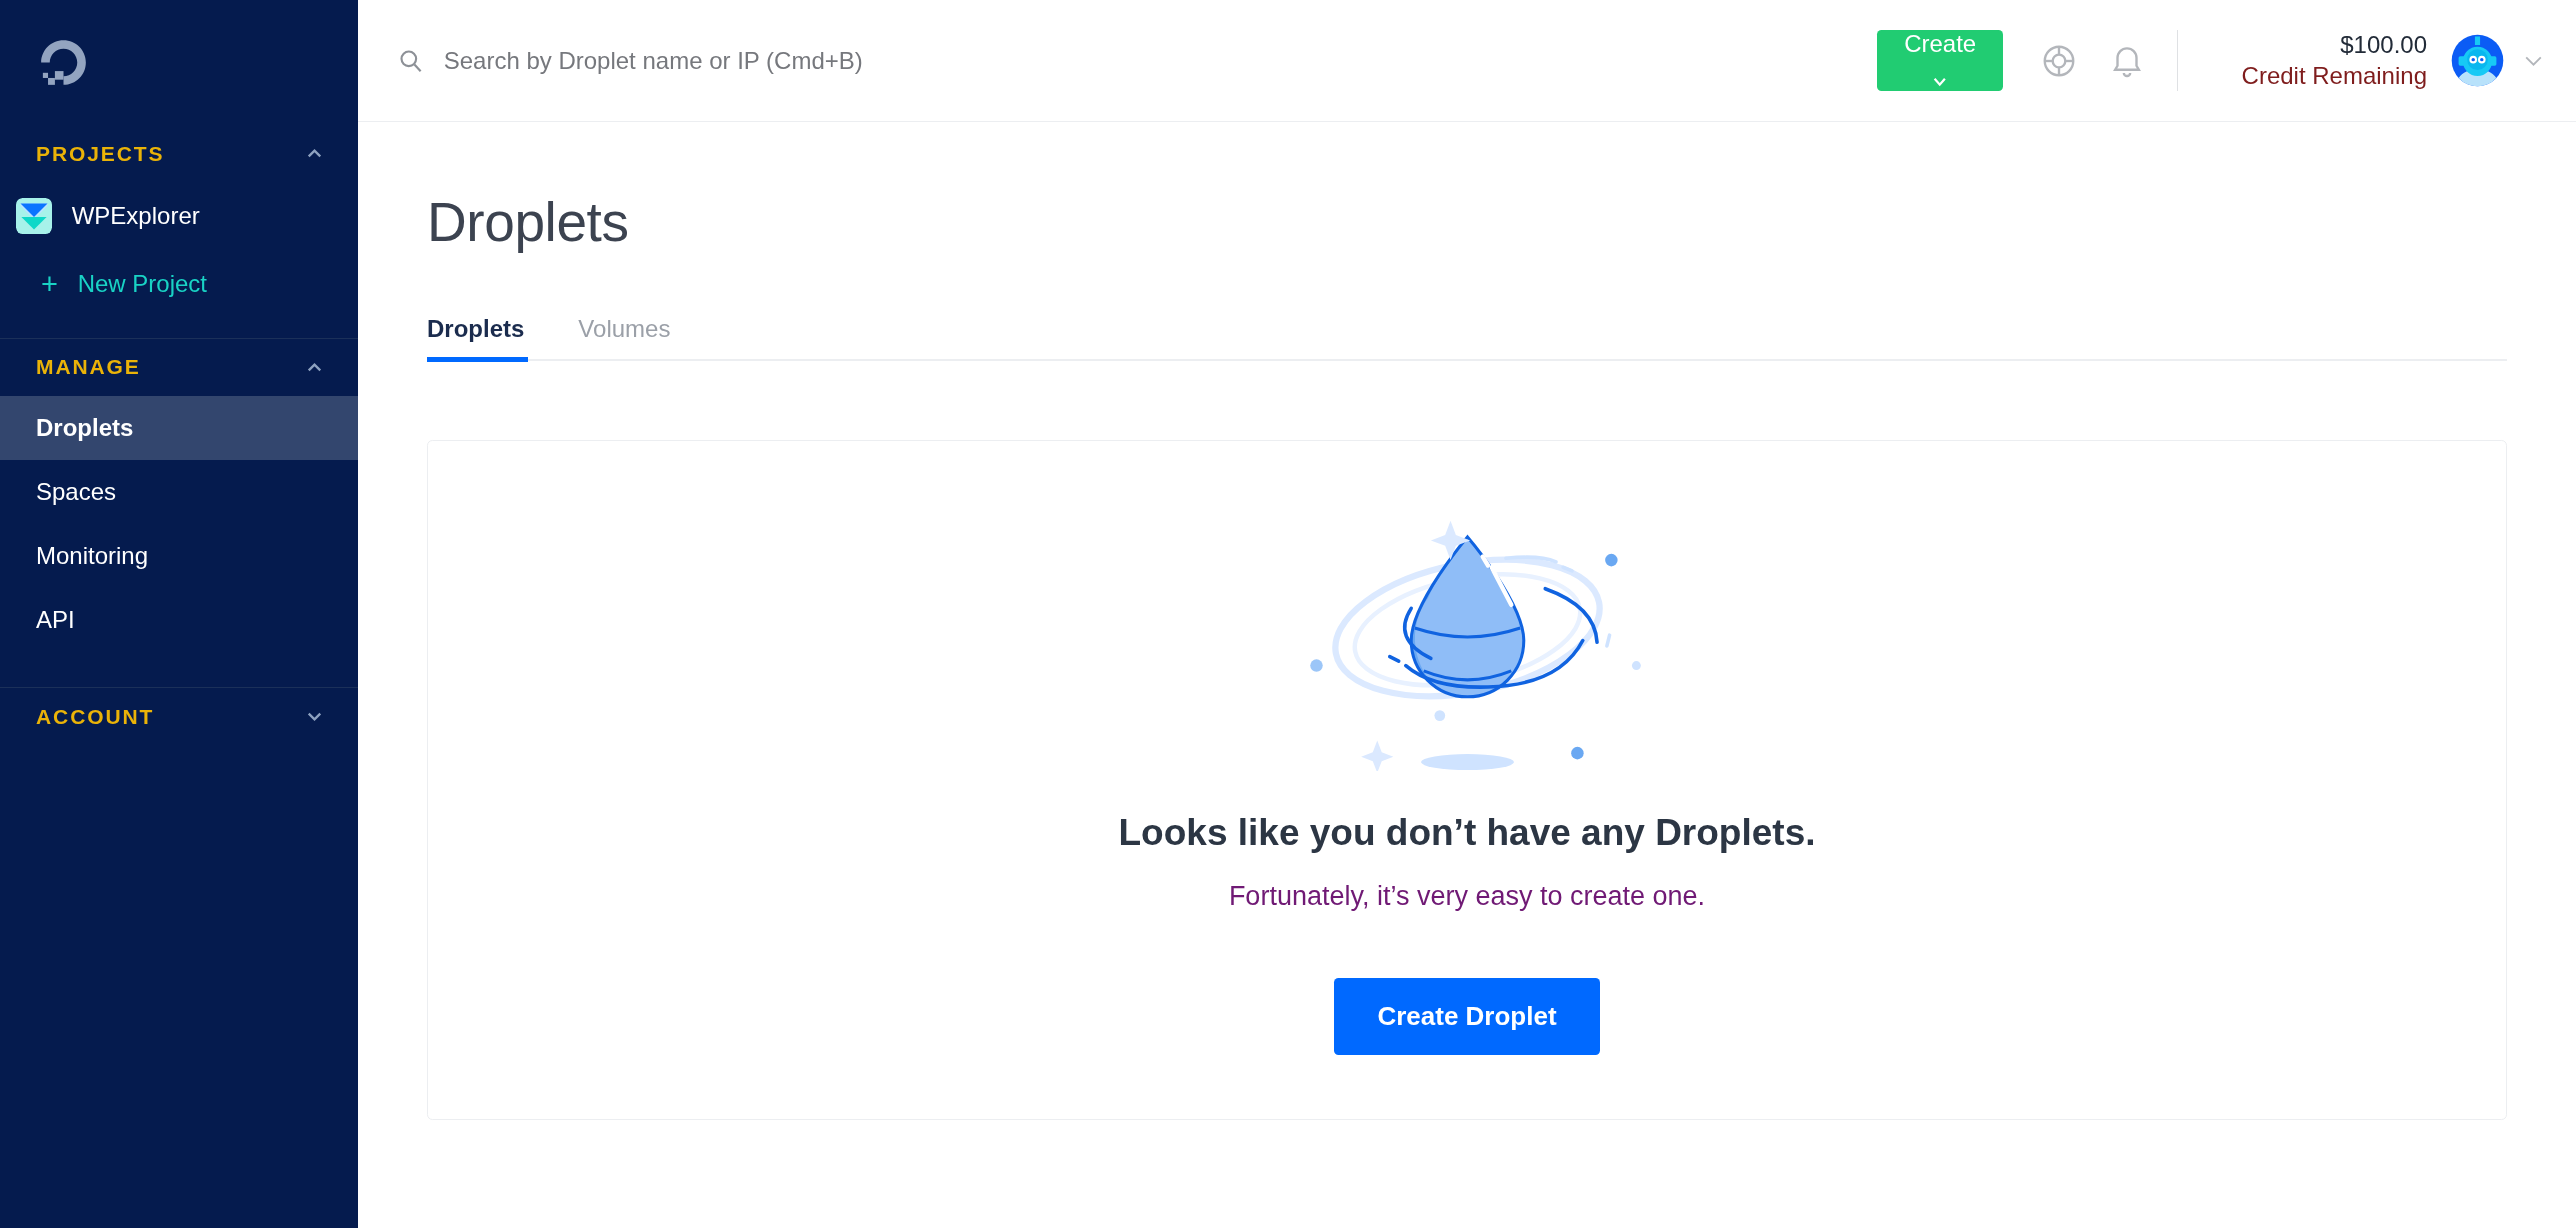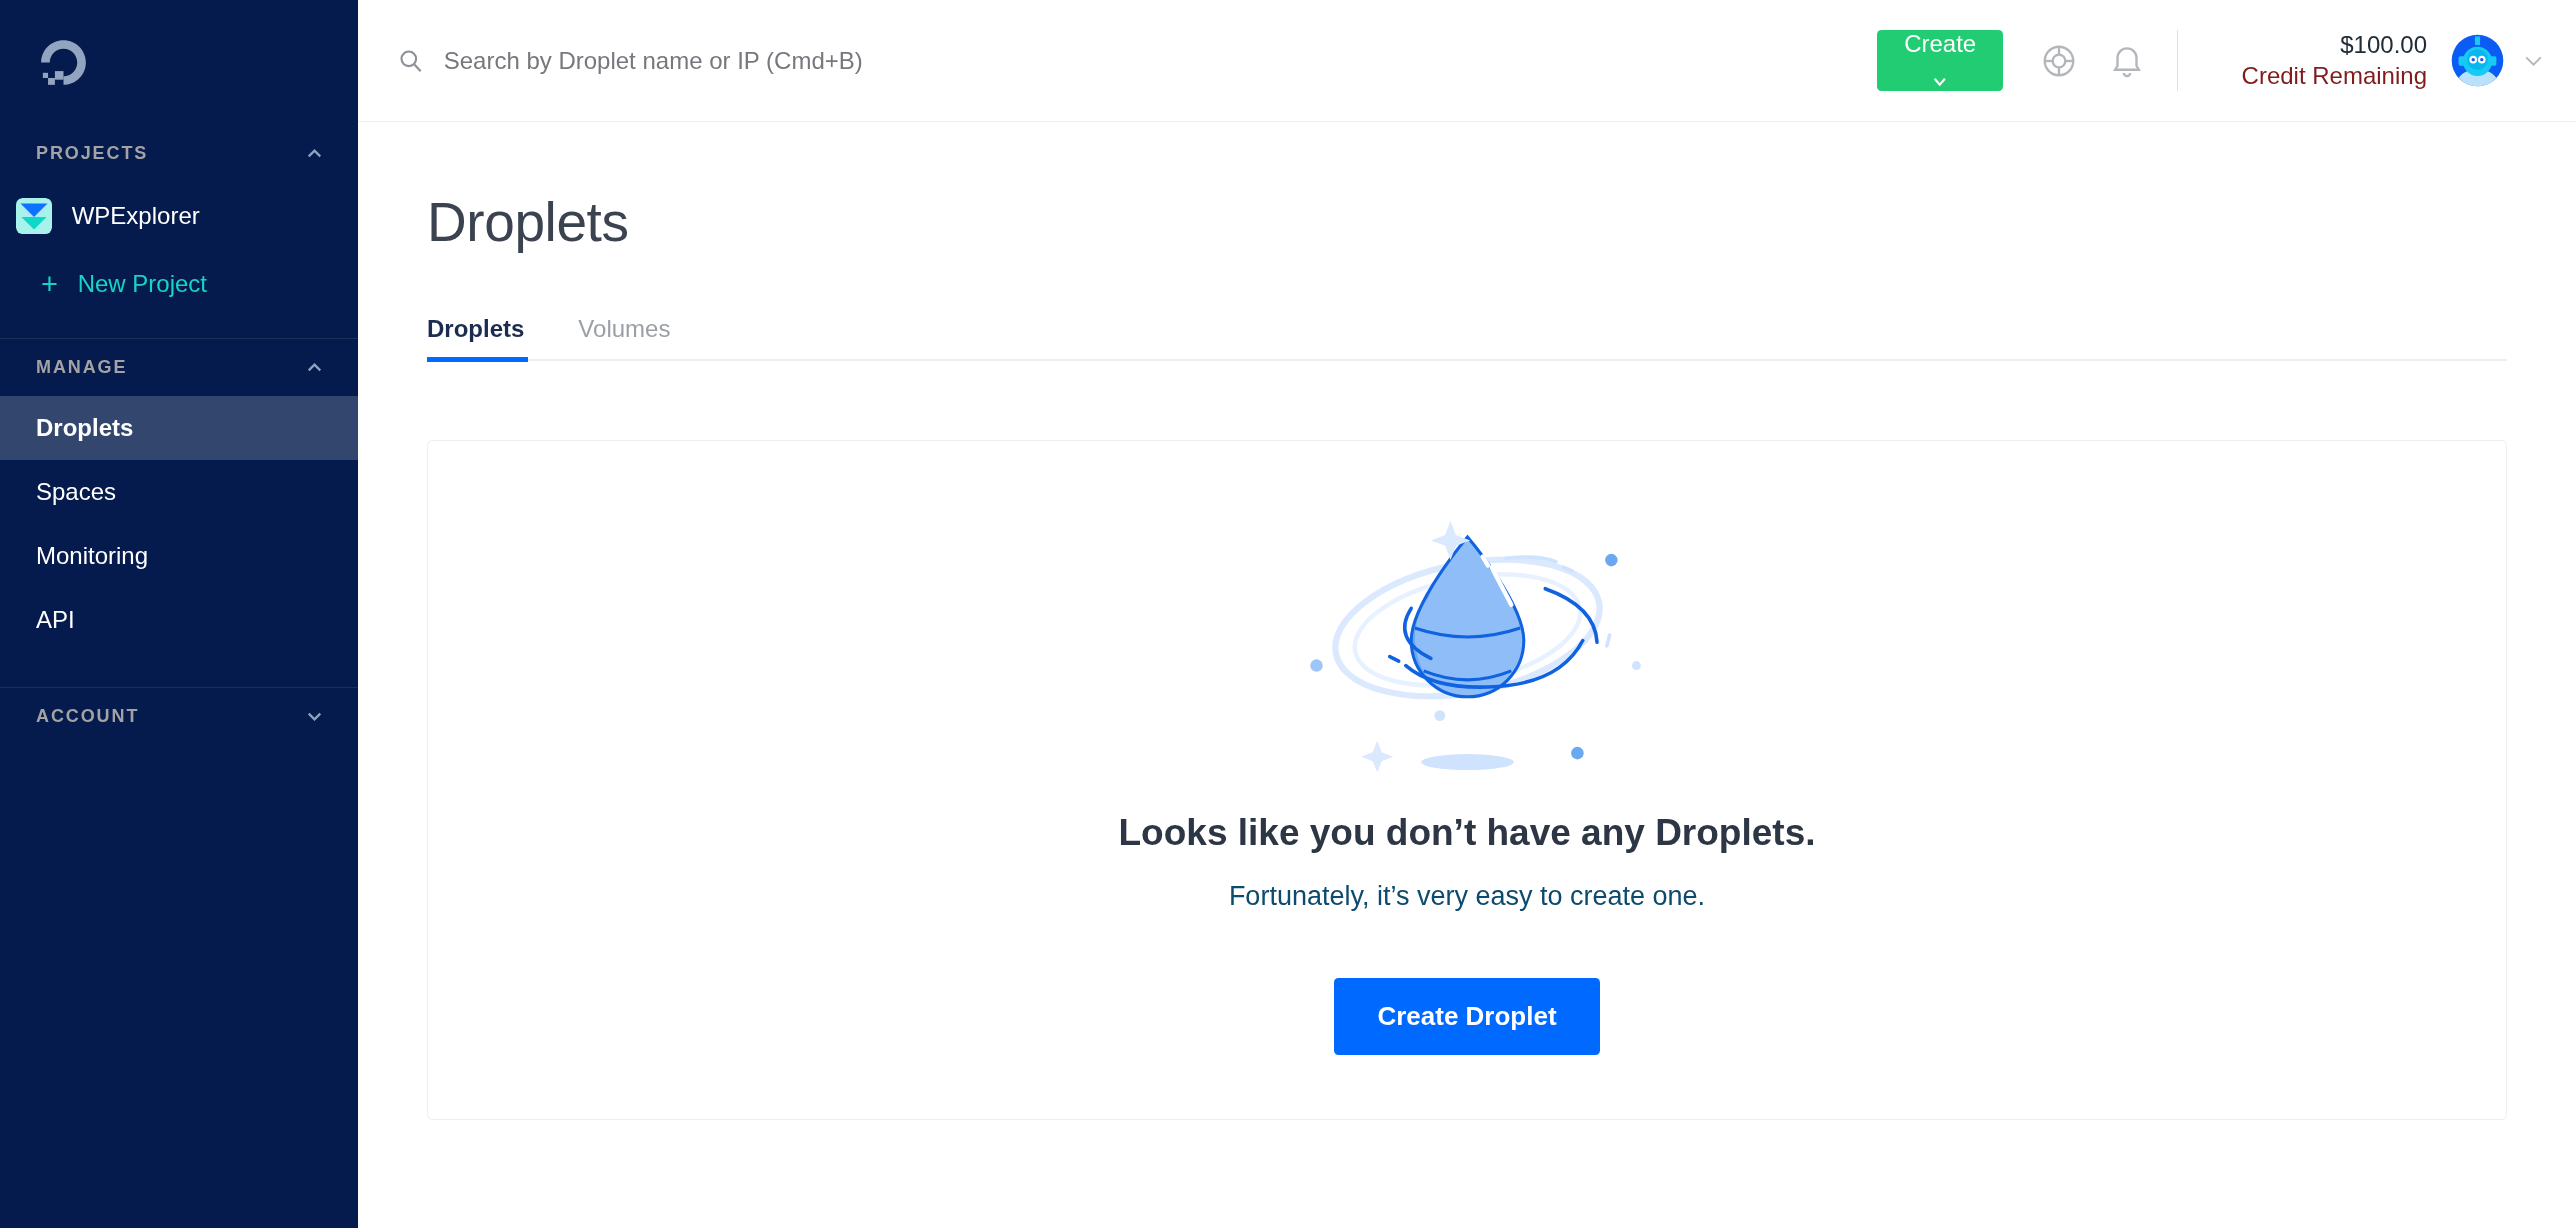--- a/index.html
+++ b/index.html
@@ -17,22 +17,22 @@
     display:flex; flex-direction:column;
   }
   .logo-wrap { height:125px; display:flex; align-items:center; padding-left:36px; }
   .logo { width:55px; height:55px; }
 
   .side-section-head {
     height:57px; display:flex; align-items:center; justify-content:space-between;
     padding:0 32px 0 36px;
   }
   .side-section-head .title {
-    font-size:18px; letter-spacing:1.9px; font-weight:700;
-    color:#a3a3a3; text-transform:uppercase;
+    font-size:21px; letter-spacing:1.9px; font-weight:700;
+    color:#eab308; text-transform:uppercase;
   }
   .chev { width:23px; height:23px; color:#8ea2c0; }
 
   .project-row {
     height:68px; display:flex; align-items:center; gap:19.7px; padding-left:16px;
   }
   .project-icon {
     width:36px; height:36px; border-radius:6.3px; overflow:hidden; flex:0 0 36px;
   }
   .project-name { font-size:24px; color:#ffffff; }
@@ -111,21 +111,21 @@
     height:4.5px; background:#0069ff;
   }
 
   .empty-card {
     margin-top:79px; border:0.9px solid #eceef1; border-radius:5.4px;
     height:680px; display:flex; flex-direction:column;
     align-items:center; justify-content:center;
   }
   .illus { width:367px; height:277px; margin-top:-10.7px; }
   .empty-title { font-size:37px; font-weight:700; color:#2c3644; margin-top:41px; }
-  .empty-sub { font-size:27px; color:#0c4a6e; margin-top:27px; }
+  .empty-sub { font-size:27px; color:#701a75; margin-top:27px; }
   .create-droplet-btn {
     margin-top:66px; background:#0069ff; color:#fff; border:none; border-radius:4.5px;
     height:77px; padding:0 43px; font-size:26px; font-weight:700;
     font-family:"Liberation Sans", sans-serif; cursor:pointer;
   }
 </style>
 </head>
 <body>
 
 <div class="app">

